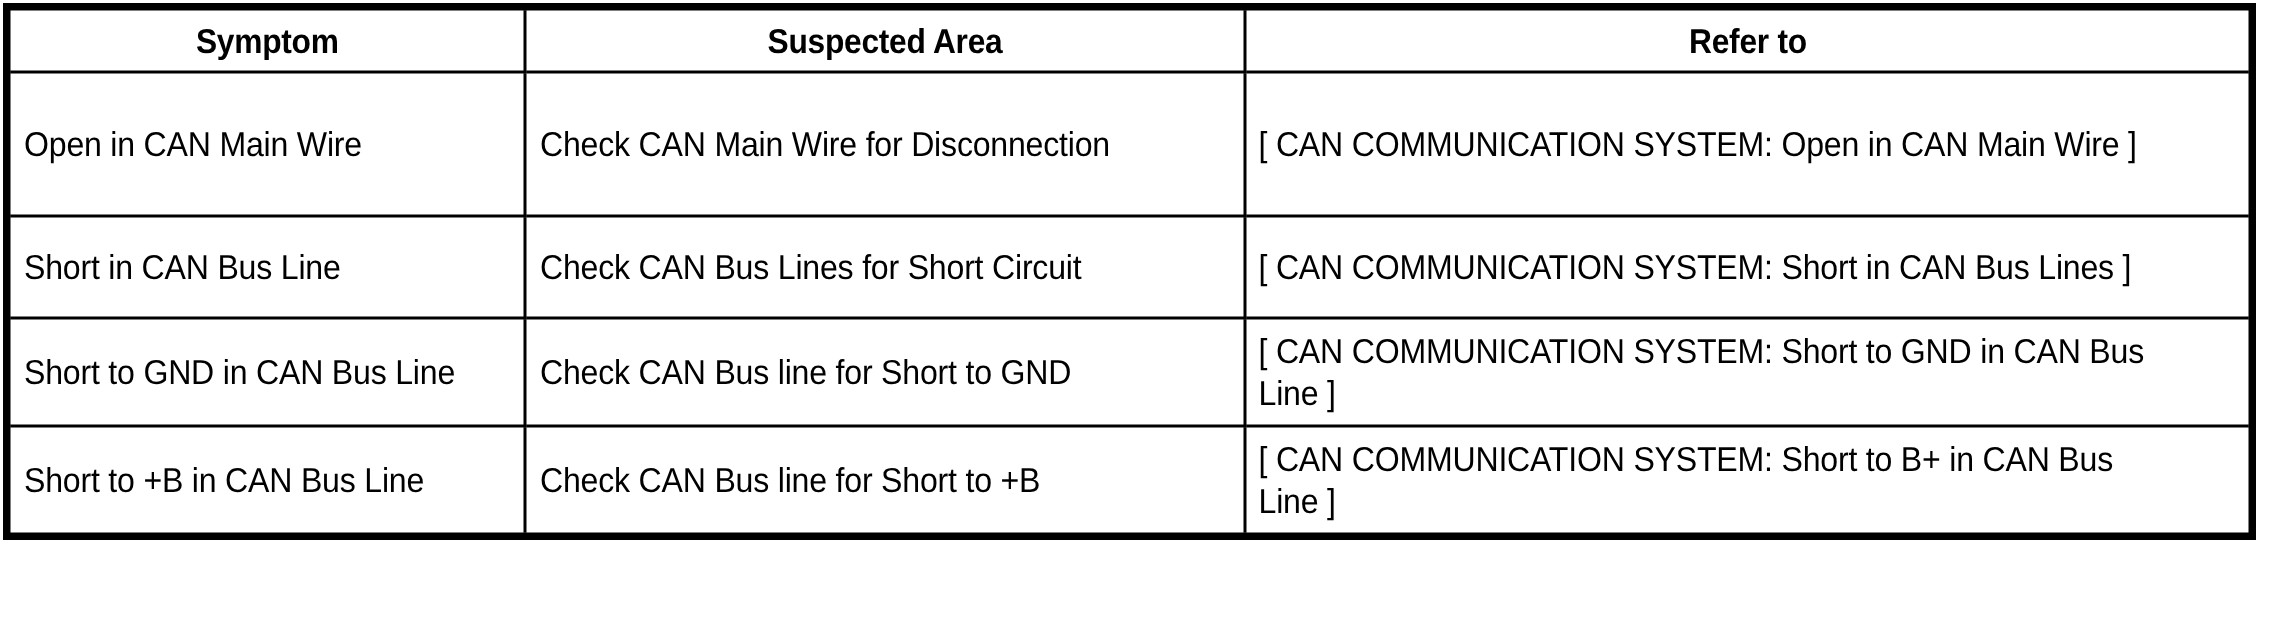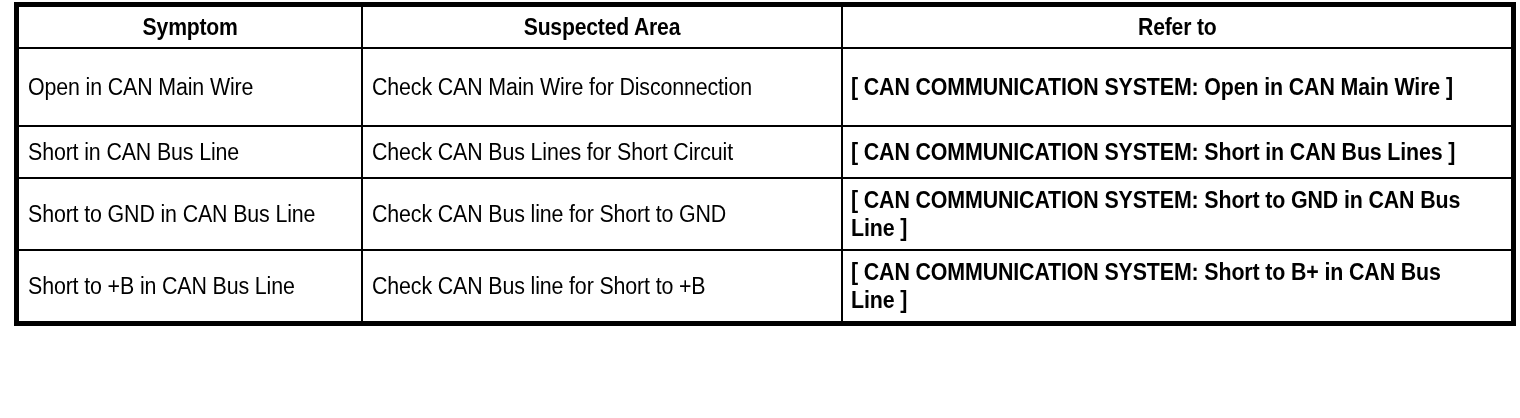--- a/index.html
+++ b/index.html
@@ -18,21 +18,21 @@
 
   .sheet {
     position: relative;
     width: 1520px;
     height: 418px;
     background: #ffffff;
   }
 
   table.symptom-table {
     position: absolute;
-    left: 14px;
+    left: 2px;
     top: 2px;
     width: 1502px;
     border-collapse: collapse;
     table-layout: fixed;
     background: #ffffff;
   }
 
   table.symptom-table,
   table.symptom-table th,
   table.symptom-table td {
@@ -62,30 +62,30 @@
   }
 
   tbody td {
     vertical-align: middle;
     font-size: 23px;
     line-height: 1.22;
     padding: 7px 6px 7px 9px;
     letter-spacing: -0.15px;
   }
 
-  tbody tr { height: 52px; }
-  tbody tr.row-first { height: 78px; }
+  tbody tr { height: 68px; }
+  tbody tr.row-first { height: 96px; }
 
   td.cell-symptom,
   td.cell-suspected {
     font-weight: normal;
   }
 
   td.cell-refer {
-    font-weight: bold;
+    font-weight: normal;
     padding-left: 8px;
     padding-right: 4px;
   }
 
   .txt {
     display: block;
     transform: scaleX(0.93);
     transform-origin: left center;
   }
 

